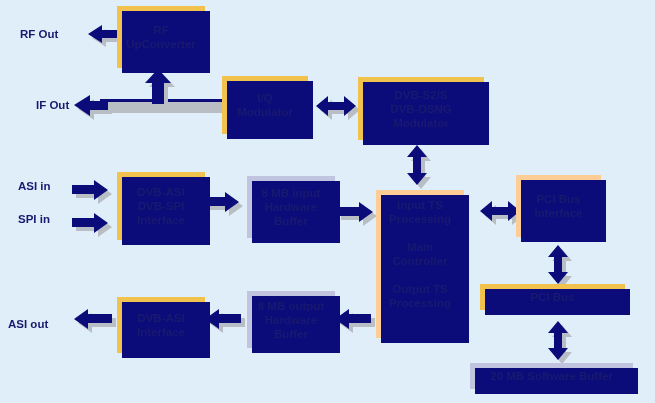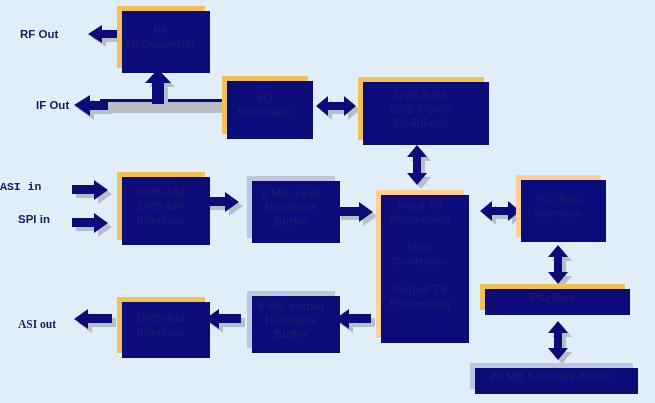--- a/index.html
+++ b/index.html
@@ -60,23 +60,23 @@
     background:#b9bec4;z-index:-1;
   }
 </style>
 </head>
 <body>
 
 <div id="stage">
 
   <div class="lbl" style="left:20px;top:28px;">RF Out</div>
   <div class="lbl" style="left:36px;top:99px;">IF Out</div>
-  <div class="lbl" style="left:0;top:180px;font-family:Liberation Mono, monospace;">ASI in</div>
+  <div class="lbl" style="left:18px;top:180px;">ASI in</div>
   <div class="lbl" style="left:18px;top:213px;">SPI in</div>
-  <div class="lbl" style="left:18px;top:318px;font-family:Liberation Serif, serif;">ASI out</div>
+  <div class="lbl" style="left:8px;top:318px;">ASI out</div>
 
   <div class="bar" style="left:100px;top:99px;width:125px;height:11px;"></div>
 
   <div class="arrow" style="left:84px;top:22px;">
     <svg width="44" height="24" viewBox="0 0 44 24">
       <path d="M4 12 L18 3 L18 8 L44 8 L44 16 L18 16 L18 21 Z" fill="#b9bec4" transform="translate(4,4)"></path>
       <path d="M4 12 L18 3 L18 8 L44 8 L44 16 L18 16 L18 21 Z" fill="#0b0b7a"></path>
     </svg>
   </div>
 

